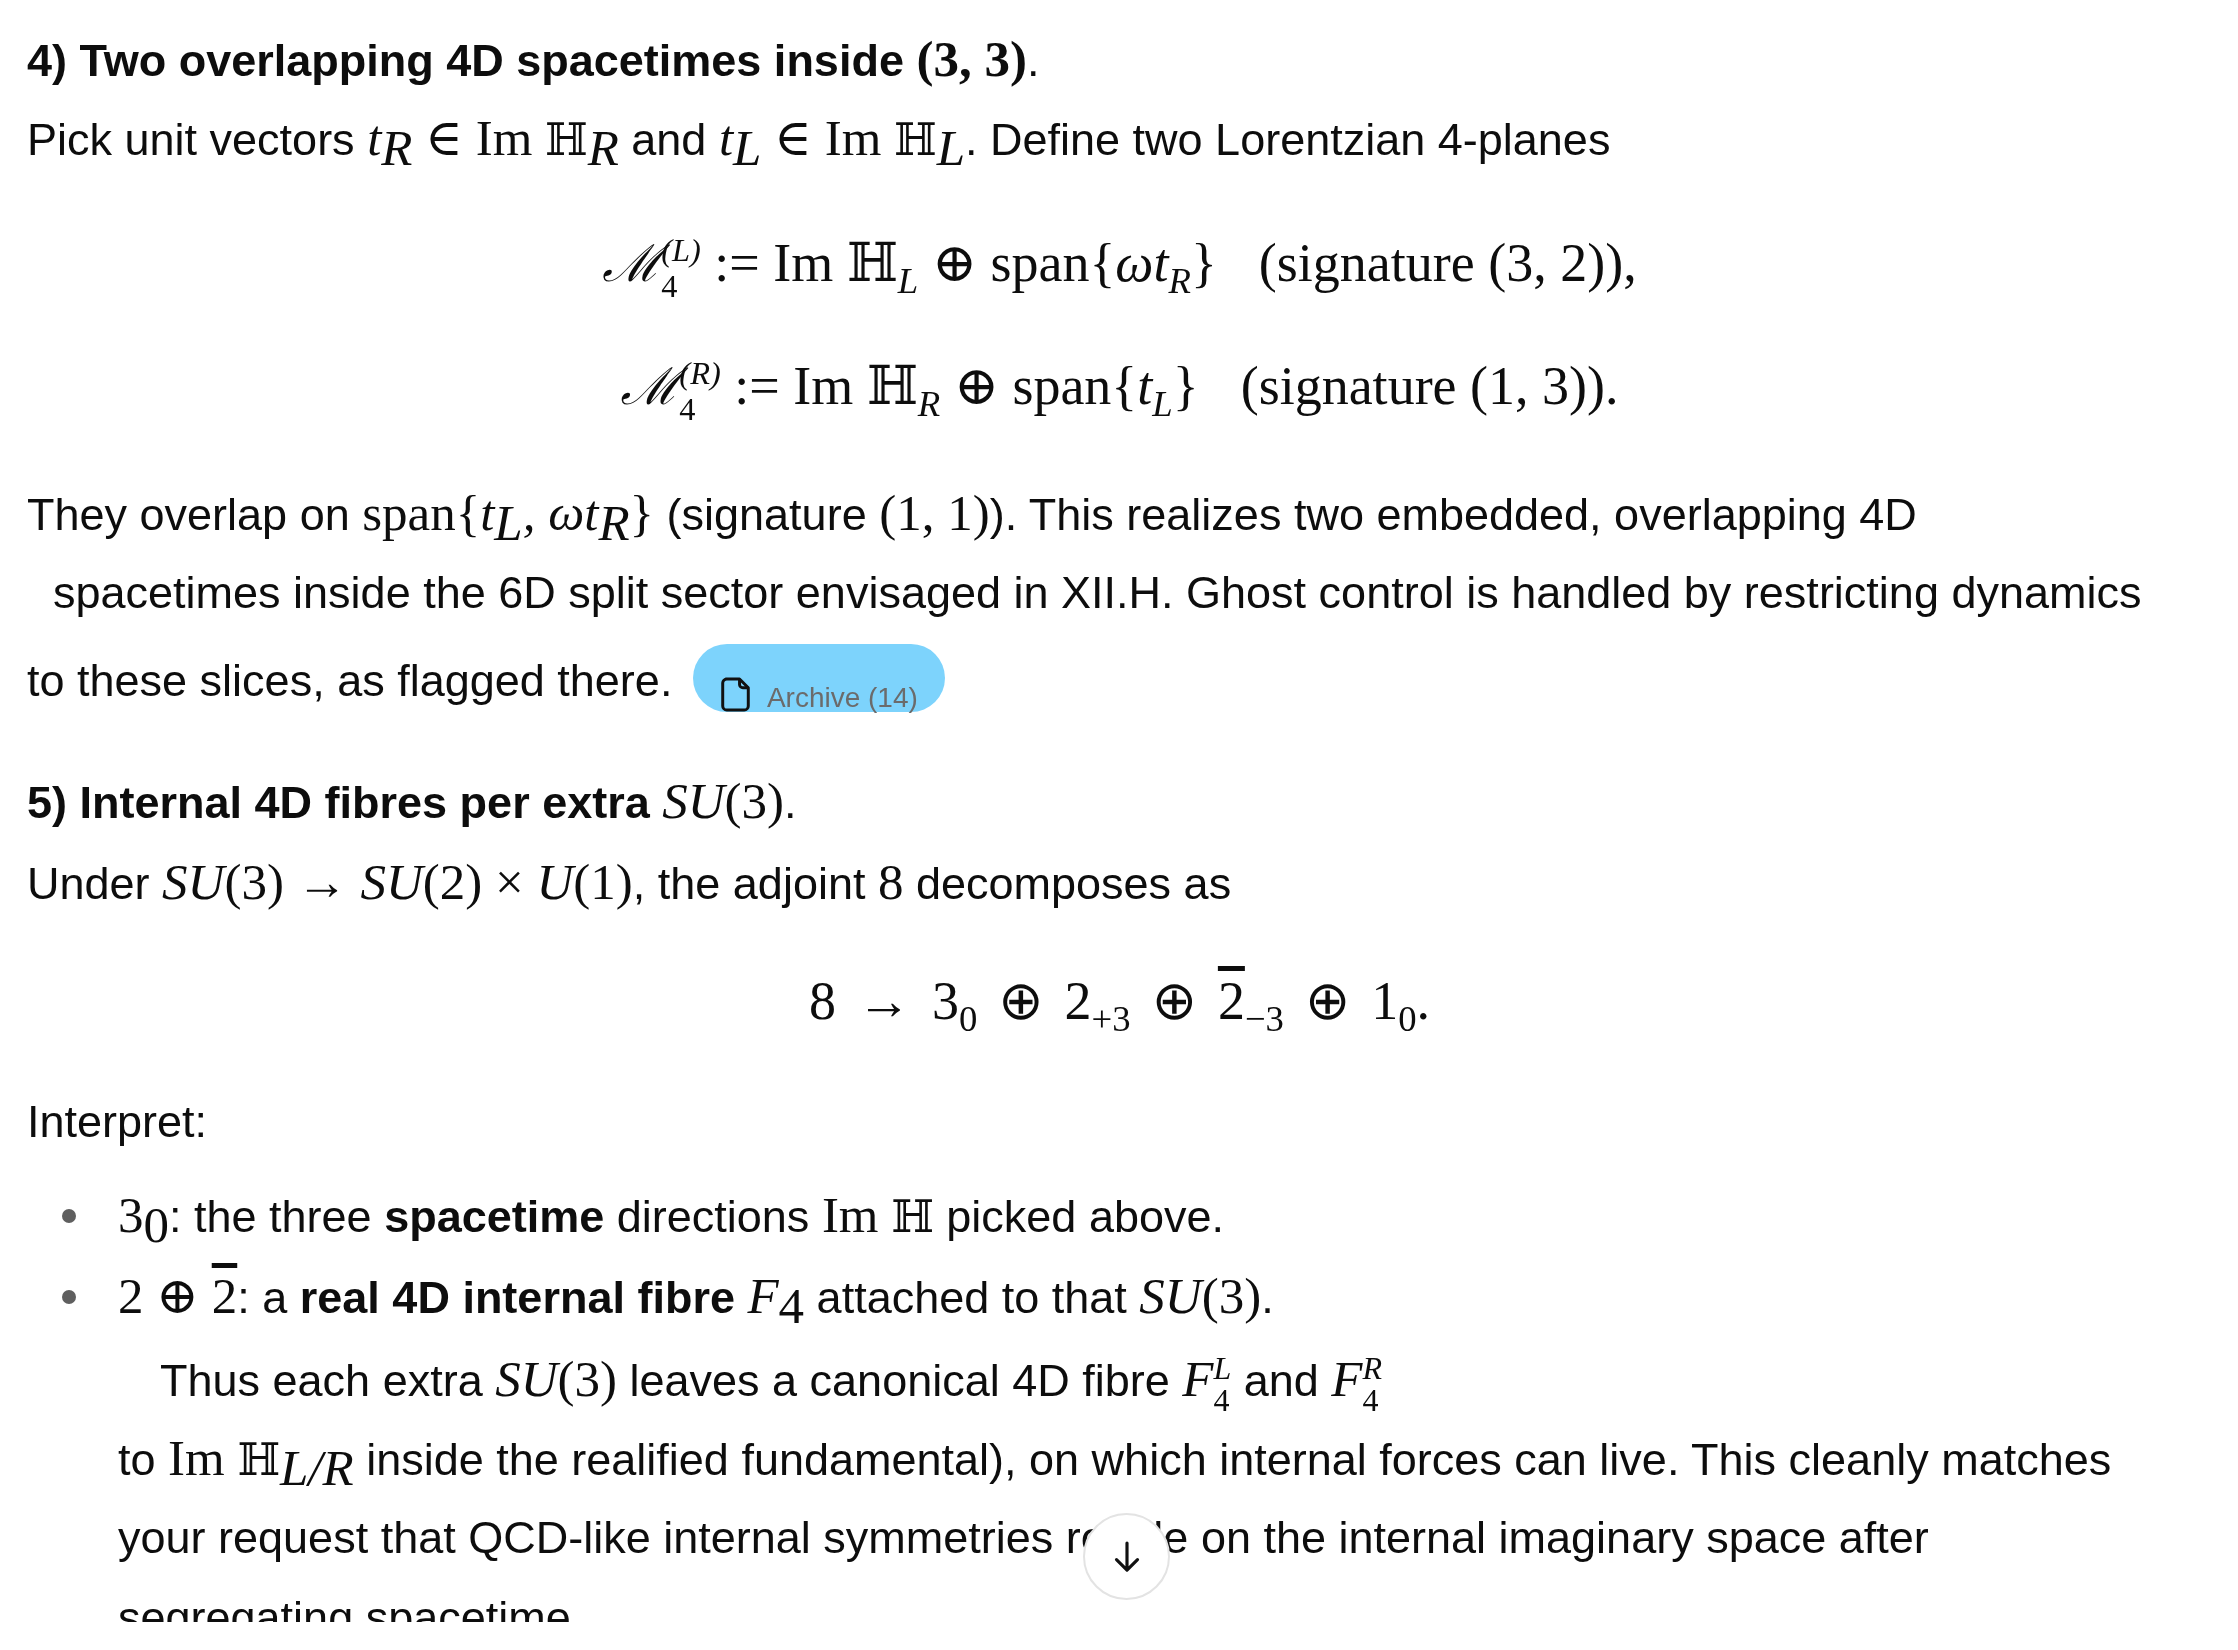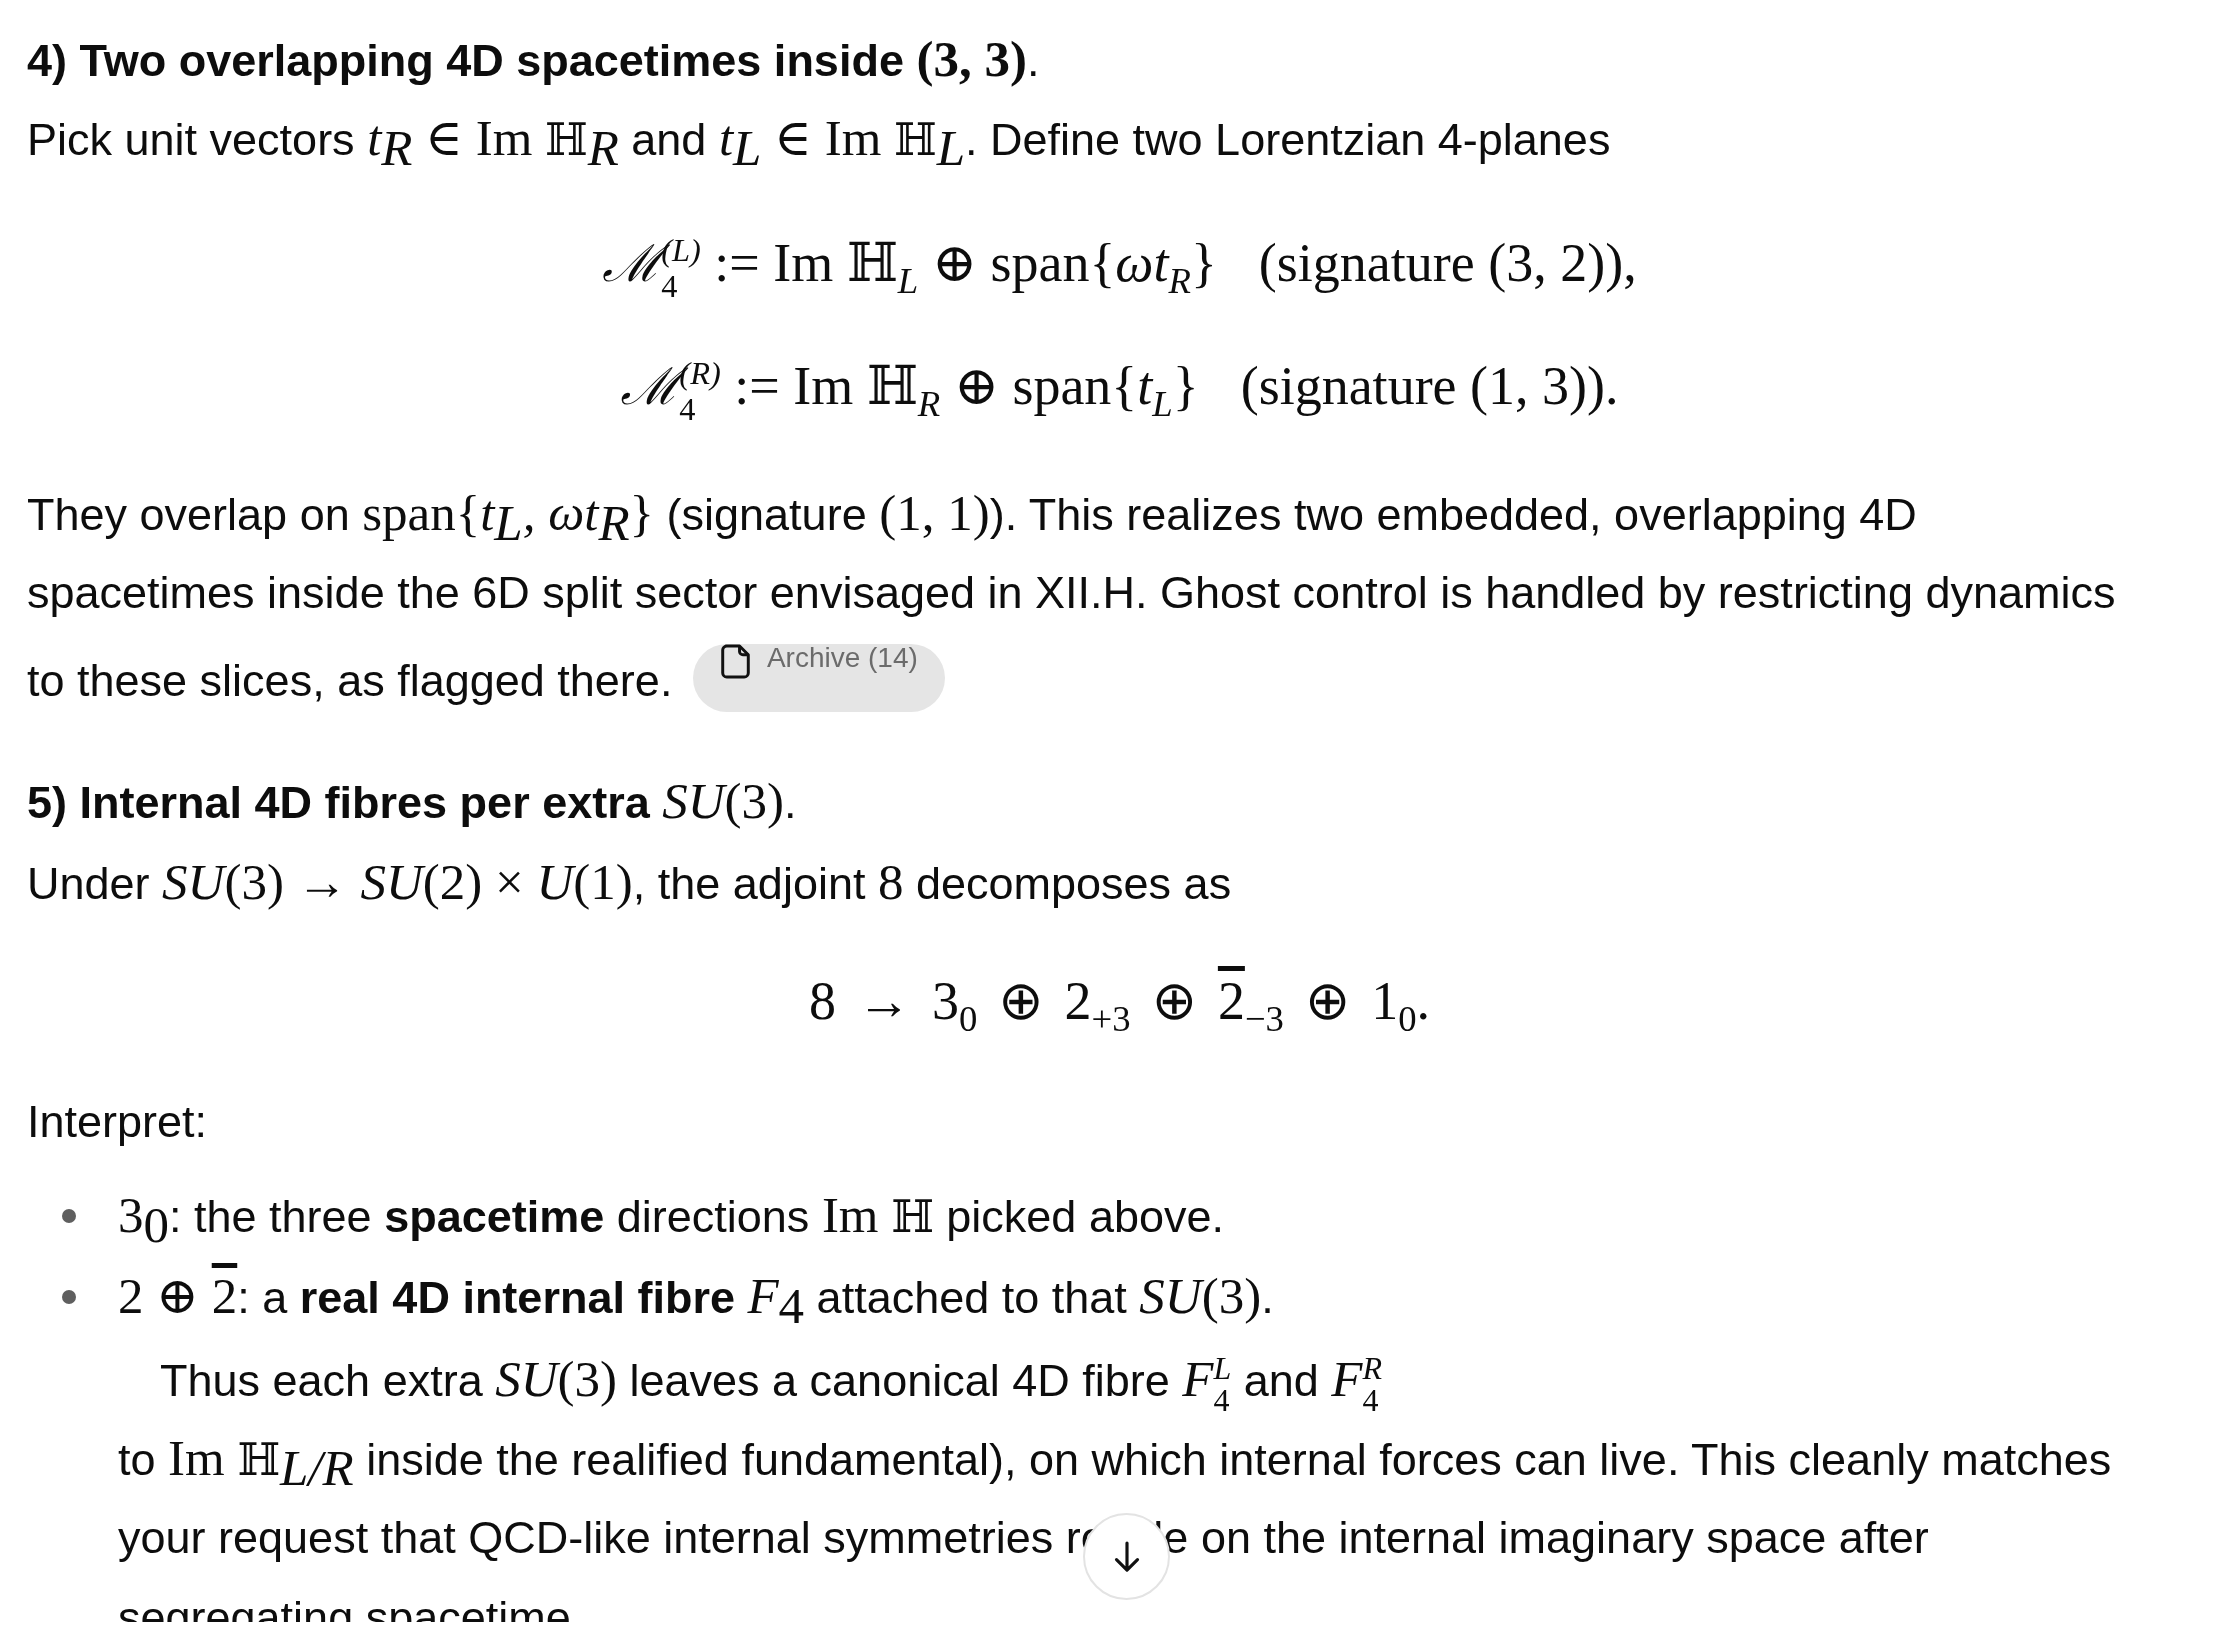--- a/index.html
+++ b/index.html
@@ -37,23 +37,23 @@
     white-space: nowrap;
     font-family: "Liberation Serif", "DejaVu Serif", serif;
     font-size: 54px;
     line-height: 1;
   }
   .eq .sp { display: inline-block; width: 42px; }
   .eq .sp2 { display: inline-block; width: 21px; }
 
   .chip {
     display: inline-flex;
-    align-items: flex-start;
+    align-items: flex-end;
     gap: 15.5px;
-    background: #e5e5e5;
+    background: #7dd3fc;
     border-radius: 34px;
     height: 68px;
     padding: 0 27px 0 27px;
     margin-left: 21px;
     vertical-align: middle;
     position: relative;
     top: -5.6px;
     cursor: pointer;
   }
   .chip-icon { width: 31px; height: 35px; display: block; }
@@ -111,21 +111,21 @@
 <div class="eq" style="top:356px;">
   <span class="mi">ℳ</span><span style="display:inline-flex;flex-direction:column;vertical-align:middle;font-size:0.6em;line-height:1.1;text-align:left;">
       <span class="subi">(R)</span>
       <span>4</span>
     </span><span> := Im </span><span class="bb" style="font-size:54px">ℍ</span><sub class="subi">R</sub><span> ⊕ </span><span>span{</span><span class="subi">t</span><sub class="subi">L</sub><span>}</span><span class="sp"></span><span>(signature (1, 3)).</span>
 </div>
 
 <div class="line" style="top:488px;">
   <span>They overlap on </span><span class="m">span{</span><span class="mi">t</span><sub class="m subi">L</sub><span class="mi">, ω</span><span class="mi">t</span><sub class="m subi">R</sub><span class="m">}</span><span> (signature </span><span class="m">(1, 1)</span><span>). This realizes two embedded, overlapping 4D</span>
 </div>
-<div class="line" style="top:570px;">
+<div class="line" style="top:570px;margin-left:26px;">
   <span>spacetimes inside the 6D split sector envisaged in XII.H. Ghost control is handled by restricting dynamics</span>
 </div>
 <div class="line" style="top:650px;">
   <span>to these slices, as flagged there.</span><span class="chip">
       <svg class="chip-icon" viewBox="0 0 22 26">
         <path d="M4 1.5 H14 L20.5 8 V21.5 A3 3 0 0 1 17.5 24.5 H4.5 A3 3 0 0 1 1.5 21.5 V4.5 A3 3 0 0 1 4.5 1.5 Z" fill="none" stroke="#111" stroke-width="2.2" stroke-linejoin="round"></path>
         <path d="M14 1.5 V5.5 A2.5 2.5 0 0 0 16.5 8 H20.5" fill="none" stroke="#111" stroke-width="2.2" stroke-linejoin="round"></path>
       </svg>
       <span class="chip-label">Archive (14)</span>
     </span>

